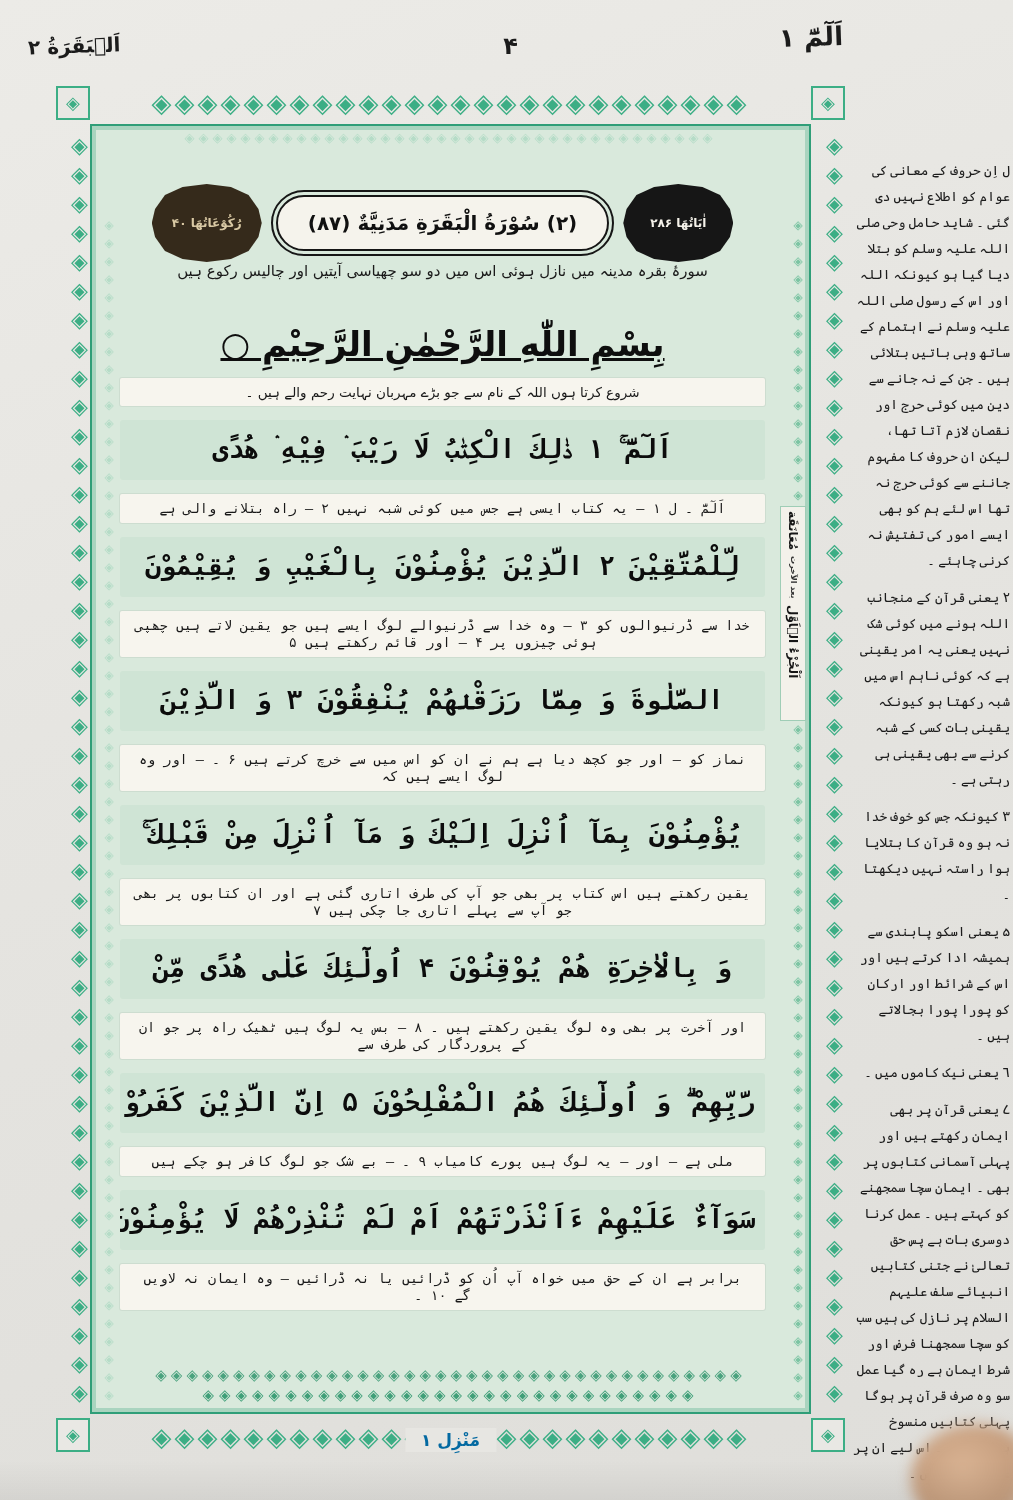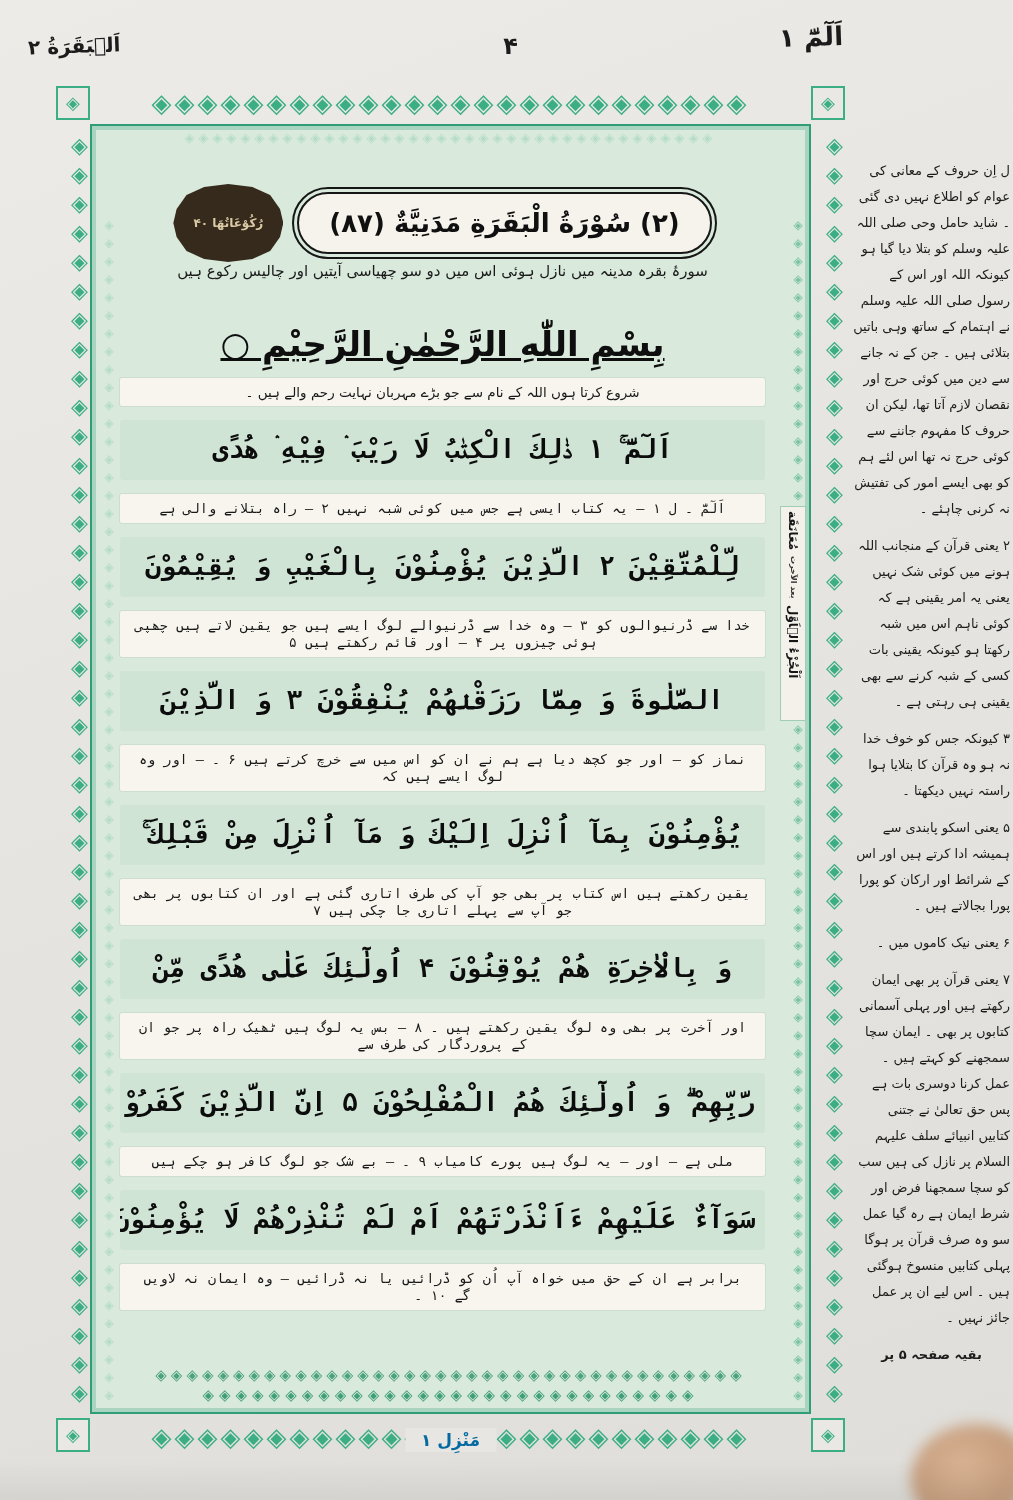--- a/index.html
+++ b/index.html
@@ -53,35 +53,35 @@
   .content { position:absolute; left:14px; right:30px; top:16px; bottom:30px;
              display:flex; flex-direction:column; padding:18px 14px 8px 14px; }
   
   .surarow { display:flex; align-items:center; justify-content:center; gap:14px; margin-top:24px; }
   .medallion { width:110px; height:78px; display:flex; align-items:center; justify-content:center;
                text-align:left; font-size:12px; font-weight:bold; line-height:1.5; padding:8px;
                clip-path:polygon(28% 4%,50% 0,72% 4%,88% 14%,97% 32%,100% 50%,97% 68%,88% 86%,72% 96%,50% 100%,28% 96%,12% 86%,3% 68%,0 50%,3% 32%,12% 14%); }
   .med-ayat { background:#161616; color:#f5f2ea; }
   .med-ruku { background:#352a1b; color:#d9c9a4; }
   .cartouche { background:#f5f3ec; border:2px solid #161616; outline:2px solid #161616; outline-offset:3px;
-               border-radius:34px; padding:14px 30px; font-size:26px; font-weight:bold; color:#101010;
+               border-radius:34px; padding:14px 30px; font-size:20px; font-weight:bold; color:#101010;
                white-space:nowrap; }
   .surasub { text-align:center; font-size:15px; color:#1a1a1a; }
   
   .bismillah { text-align:center; font-size:34px; font-weight:bold; margin-top:44px; color:#0e0e0e;text-decoration:underline; }
   .ustrip { background:#f7f5ee; border-radius:2px; margin-top:14px; padding:6px 12px;
             font-size:13.5px; text-align:center; color:#191919; box-shadow:0 0 0 1px rgba(0,0,0,.05); }
   
   .verse { margin-top:14px;font-family:Liberation Mono, monospace; }
   .aband { background:#cfe4d5; border-radius:3px; padding:14px 10px; text-align:center;
            font-size:26px; font-weight:bold; color:#0c0c0c; overflow:hidden; white-space:nowrap; }
   
   .notes { position:absolute; left:853px; top:158px; width:157px; height:1300px;
            font-size:13px; line-height:26px; color:#1c1c1c; text-align:right; }
-  .notes p { margin-bottom:11px; }
+  .notes p { margin-bottom:11px;font-family:Liberation Serif, serif; }
   .notes .nf { text-align:center; font-weight:bold; margin-top:2px; }
   
   .finger { position:absolute; right:-28px; bottom:-34px; width:130px; height:110px; border-radius:50%;
             background:radial-gradient(circle at 40% 40%, #d9b393 0%, #c49c7c 55%, rgba(196,156,124,0) 75%);
             filter:blur(7px); }
   .shade { position:absolute; left:0; right:0; bottom:0; height:40px;
            background:linear-gradient(to bottom, rgba(0,0,0,0) 0%, rgba(0,0,0,.06) 100%); }
 </style>
 </head>
 <body>
@@ -114,20 +114,21 @@
 
       <div class="juzstrip">
         <span class="v">مُعَانَقَة</span>
         <span class="v small">بعد الآخرت</span>
         <span class="v">اَلْجُزْءُ الۡاَوَّل</span>
       </div>
 
       <div class="content">
 
         <div class="surarow">
+          <div class="medallion med-ayat">اٰیَاتُهَا ۲۸۶</div>
           <div class="cartouche">(۲) سُوْرَةُ الْبَقَرَةِ مَدَنِیَّةٌ (۸۷)</div>
           <div class="medallion med-ruku">رُکُوْعَاتُهَا ۴۰</div>
         </div>
         <div class="surasub">سورۂ بقرہ مدینہ میں نازل ہوئی اس میں دو سو چھیاسی آیتیں اور چالیس رکوع ہیں</div>
 
         <div class="bismillah">بِسْمِ اللّٰهِ الرَّحْمٰنِ الرَّحِیْمِ ○</div>
         <div class="ustrip">شروع کرتا ہوں اللہ کے نام سے جو بڑے مہربان نہایت رحم والے ہیں ۔</div>
 
         <div class="verse">
           <div class="aband">اَلٓمّٓ ۚ ۱ ذٰلِكَ الْكِتٰبُ لَا رَيْبَ ۛ فِيْهِ ۛ هُدًى</div>

